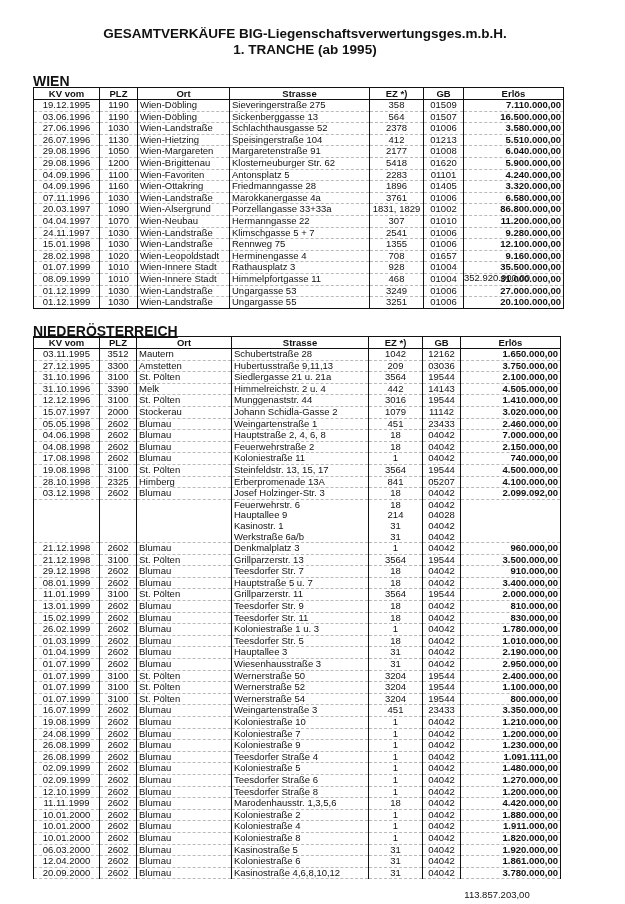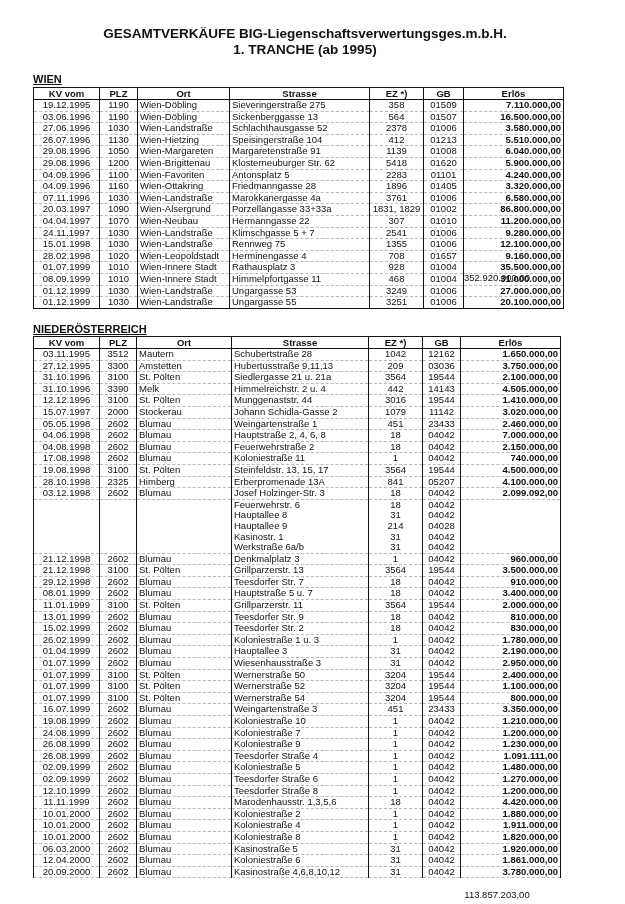--- a/index.html
+++ b/index.html
@@ -2,21 +2,21 @@
 <html><head>
 <meta charset="utf-8">
 <style>
   html, body { margin: 0; padding: 0; background: #ffffff; }
   body { width: 625px; height: 904px; position: relative; overflow: hidden;
          font-family: "Liberation Sans", sans-serif; color: #111; }
   .title { position: absolute; left: 0; width: 610px; text-align: center;
            font-weight: bold; font-size: 13.5px; line-height: 16px; }
   .title1 { top: 26px; }
   .title2 { top: 42px; }
-  .section { position: absolute; left: 33px; font-weight: bold; font-size: 11px;
+  .section { position: absolute; left: 33px; font-weight: bold; font-size: 14px;
              text-decoration: underline; }
   table { position: absolute; border-collapse: collapse; table-layout: fixed;
           font-size: 9.5px; }
   td, th { padding: 0 2px; height: 10.6px; line-height: 10.6px; white-space: nowrap;
            overflow: hidden; border-bottom: 1px dashed #bbb; }
   th { font-weight: bold; border: 1.5px solid #111; text-align: center; height: 11px; line-height: 11px; }
   td.c-date { text-align: center; border-left: 1.5px solid #111; }
   td.c-plz { text-align: center; border-left: 1.5px solid #111; }
   td.c-ort { text-align: left; border-left: 1.5px solid #111; }
   td.c-str { text-align: left; border-left: 1.5px solid #111; }
@@ -91,21 +91,21 @@
         <td class="c-str">Speisingerstraße 104</td>
         <td class="c-ez">412</td>
         <td class="c-gb">01213</td>
         <td class="c-erl">5.510.000,00</td>
       </tr>
       <tr>
         <td class="c-date">29.08.1996</td>
         <td class="c-plz">1050</td>
         <td class="c-ort">Wien-Margareten</td>
         <td class="c-str">Margaretenstraße 91</td>
-        <td class="c-ez">1139</td>
+        <td class="c-ez">2177</td>
         <td class="c-gb">01008</td>
         <td class="c-erl">6.040.000,00</td>
       </tr>
       <tr>
         <td class="c-date">29.08.1996</td>
         <td class="c-plz">1200</td>
         <td class="c-ort">Wien-Brigittenau</td>
         <td class="c-str">Klosterneuburger Str. 62</td>
         <td class="c-ez">5418</td>
         <td class="c-gb">01620</td>
@@ -369,29 +369,20 @@
         <td class="c-ort empty-erl"></td>
         <td class="c-str">Feuerwehrstr. 6</td>
         <td class="c-ez">18</td>
         <td class="c-gb">04042</td>
         <td class="c-erl empty-erl"></td>
       </tr>
       <tr class="sub">
         <td class="c-date empty-erl"></td>
         <td class="c-plz empty-erl"></td>
         <td class="c-ort empty-erl"></td>
-        <td class="c-str">Hauptallee 8</td>
-        <td class="c-ez">31</td>
-        <td class="c-gb">04042</td>
-        <td class="c-erl empty-erl"></td>
-      </tr>
-      <tr class="sub">
-        <td class="c-date empty-erl"></td>
-        <td class="c-plz empty-erl"></td>
-        <td class="c-ort empty-erl"></td>
         <td class="c-str">Hauptallee 9</td>
         <td class="c-ez">214</td>
         <td class="c-gb">04028</td>
         <td class="c-erl empty-erl"></td>
       </tr>
       <tr class="sub">
         <td class="c-date empty-erl"></td>
         <td class="c-plz empty-erl"></td>
         <td class="c-ort empty-erl"></td>
         <td class="c-str">Kasinostr. 1</td>
@@ -459,33 +450,42 @@
         <td class="c-ort">Blumau</td>
         <td class="c-str">Teesdorfer Str. 9</td>
         <td class="c-ez">18</td>
         <td class="c-gb">04042</td>
         <td class="c-erl">810.000,00</td>
       </tr>
       <tr>
         <td class="c-date">15.02.1999</td>
         <td class="c-plz">2602</td>
         <td class="c-ort">Blumau</td>
-        <td class="c-str">Teesdorfer Str. 2</td>
+        <td class="c-str">Teesdorfer Str. 11</td>
         <td class="c-ez">18</td>
         <td class="c-gb">04042</td>
         <td class="c-erl">830.000,00</td>
       </tr>
       <tr>
         <td class="c-date">26.02.1999</td>
         <td class="c-plz">2602</td>
         <td class="c-ort">Blumau</td>
         <td class="c-str">Koloniestraße 1 u. 3</td>
         <td class="c-ez">1</td>
         <td class="c-gb">04042</td>
         <td class="c-erl">1.780.000,00</td>
+      </tr>
+      <tr>
+        <td class="c-date">01.03.1999</td>
+        <td class="c-plz">2602</td>
+        <td class="c-ort">Blumau</td>
+        <td class="c-str">Teesdorfer Str. 5</td>
+        <td class="c-ez">18</td>
+        <td class="c-gb">04042</td>
+        <td class="c-erl">1.010.000,00</td>
       </tr>
       <tr>
         <td class="c-date">01.04.1999</td>
         <td class="c-plz">2602</td>
         <td class="c-ort">Blumau</td>
         <td class="c-str">Hauptallee 3</td>
         <td class="c-ez">31</td>
         <td class="c-gb">04042</td>
         <td class="c-erl">2.190.000,00</td>
       </tr>

